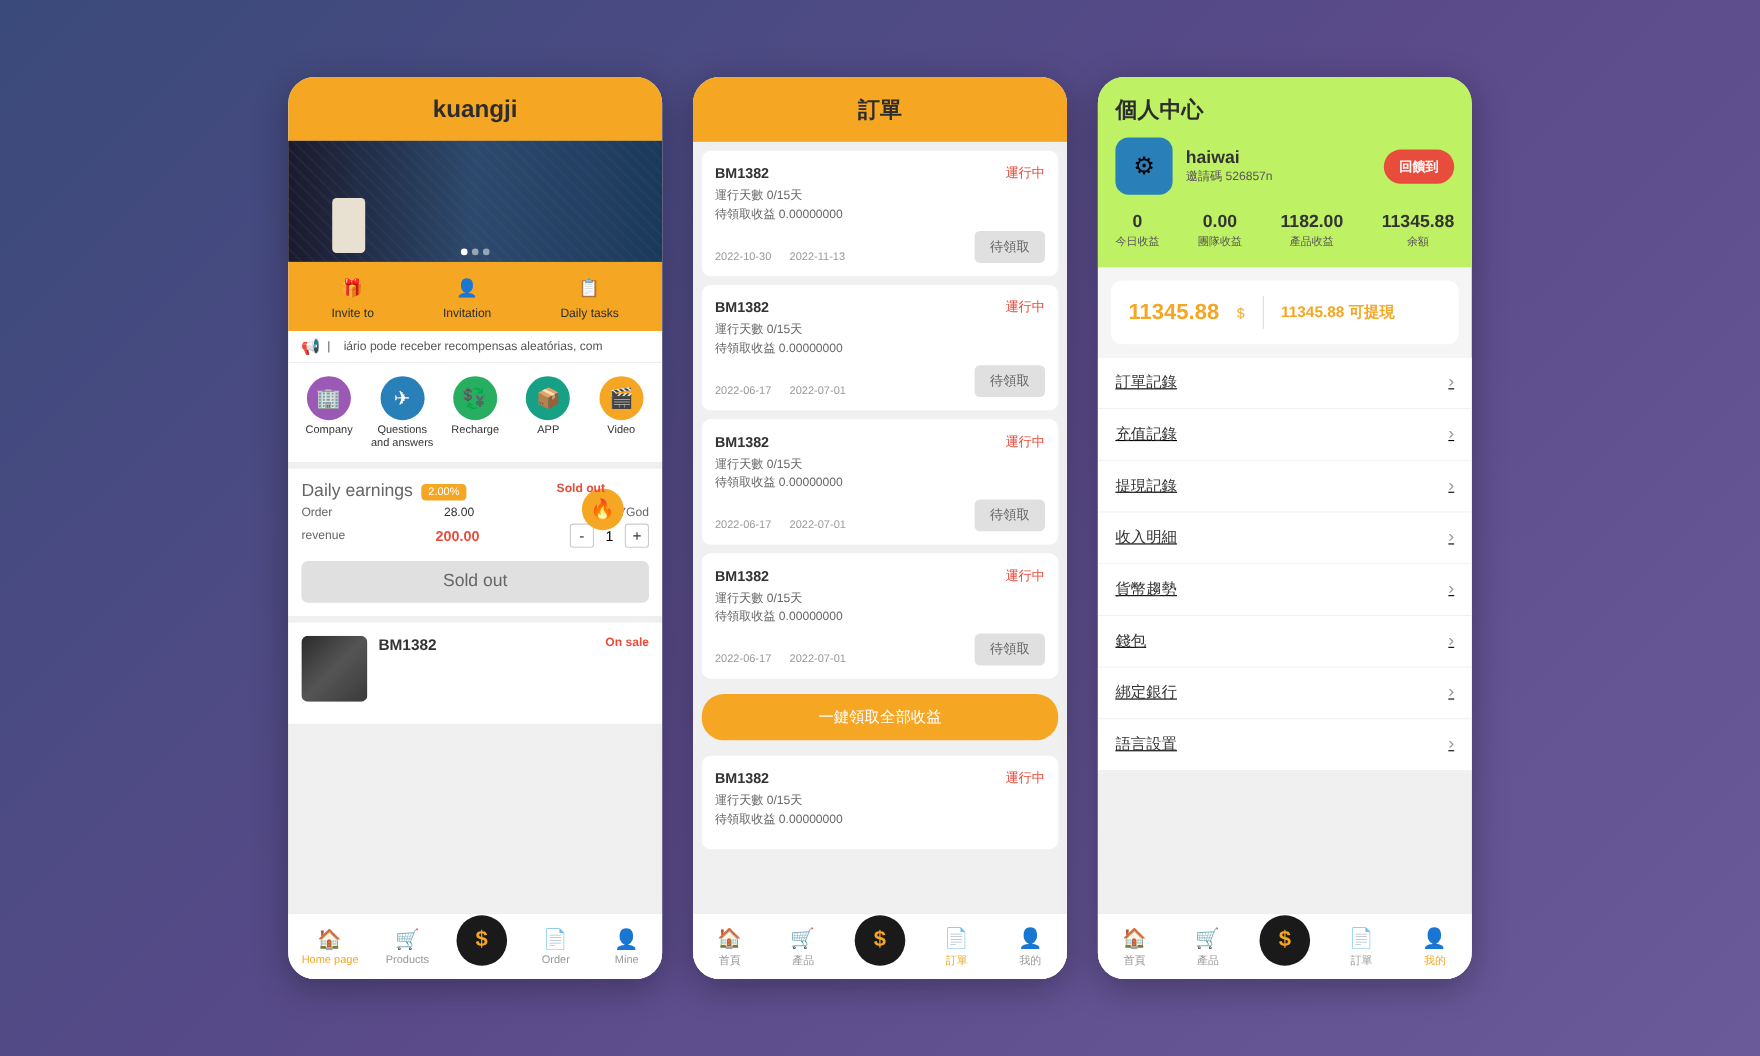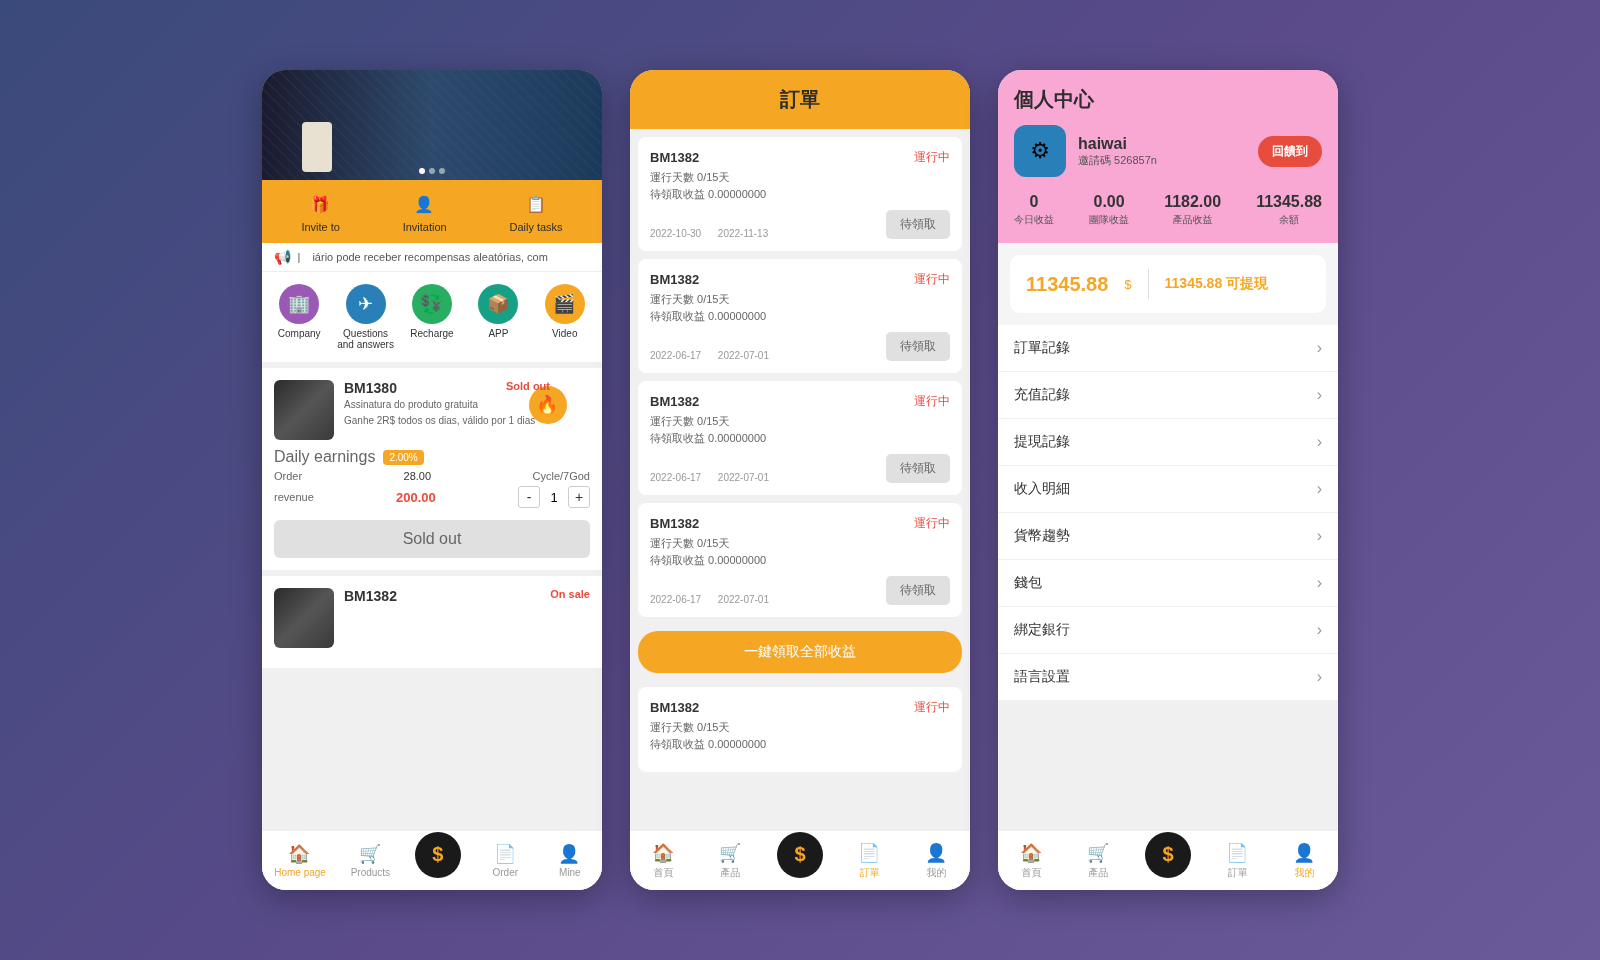--- a/index.html
+++ b/index.html
@@ -375,21 +375,21 @@
       padding: 12px 0;
       width: calc(100% - 16px);
       margin: 14px 8px;
       font-size: 14px;
       cursor: pointer;
       display: block;
     }
 
     
     .p3-header {
-      background: #f9a8d4;
+      background: #bef264;
       padding: 16px;
     }
     .p3-header-title { font-size: 20px; font-weight: 700; color: #2d2d2d; margin-bottom: 12px; }
     .p3-profile {
       display: flex;
       align-items: center;
       gap: 12px;
       margin-bottom: 16px;
     }
     .p3-avatar {
@@ -434,36 +434,40 @@
     .p3-balance-amount { font-size: 20px; font-weight: 700; color: #f5a623; }
     .p3-balance-unit { font-size: 13px; color: #f5a623; }
     .p3-balance-sep { width: 1px; height: 30px; background: #ddd; }
     .p3-balance-avail { font-size: 14px; color: #f5a623; font-weight: 700; }
 
     .p3-content {
       flex: 1;
       background: #f0f0f0;
       overflow-y: auto;
       padding: 0 0 48px 0;
+      text-decoration: underline;
     }
     .p3-menu-item {
       background: #fff;
       display: flex;
       align-items: center;
       justify-content: space-between;
       padding: 14px 16px;
       border-bottom: 1px solid #f0f0f0;
     }
     .p3-menu-label { font-size: 14px; color: #333; }
     .p3-menu-arrow { color: #999; font-size: 16px; }
   </style>
 </head>
 <body>
 
 <div class="phone-frame">
+  <div class="p1-header">
+    <h1>kuangji</h1>
+  </div>
   <div class="p1-banner">
     <div class="p1-banner-img">
       <div class="p1-banner-figure"></div>
       <div class="p1-banner-dot">
         <span class="active"></span>
           <span></span>
           <span></span>
       </div>
     </div>
   </div>
@@ -504,30 +508,20 @@
         <div class="p1-icon-circle ic-teal">📦</div>
         <span>APP</span>
       </div>
       <div class="p1-icon-item">
         <div class="p1-icon-circle ic-orange">🎬</div>
         <span>Video</span>
       </div>
     </div>
 
     <div class="p1-product-card">
-      <div class="p1-product-top">
-        <div class="p1-product-thumb">
-          <div class="p1-product-thumb-img"></div>
-        </div>
-        <div class="p1-product-info">
-          <div class="p1-product-name">BM1380</div>
-          <div class="p1-product-desc">Assinatura do produto gratuita</div>
-          <div class="p1-product-desc">Ganhe 2R$ todos os dias, válido por 1 dias</div>
-        </div>
-      </div>
       <div class="sold-overlay">🔥</div>
       <div class="p1-product-badge badge-soldout" style="right:52px;top:12px">Sold out</div>
       <div class="p1-product-earnings">
         <span class="label">Daily earnings</span>
         <span class="value">2.00%</span>
       </div>
       <div class="p1-product-row">
         <span class="key">Order</span>
         <span class="val">28.00</span>
         <span class="key">Cycle/7God</span>

